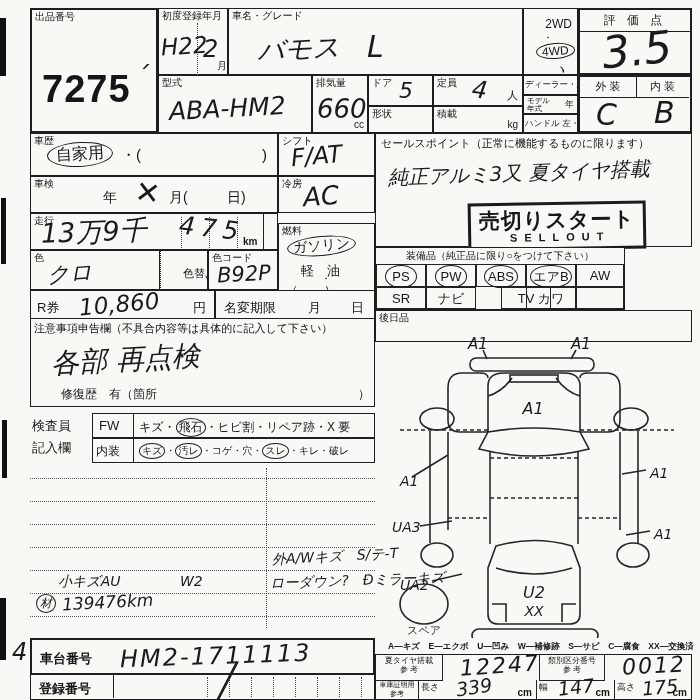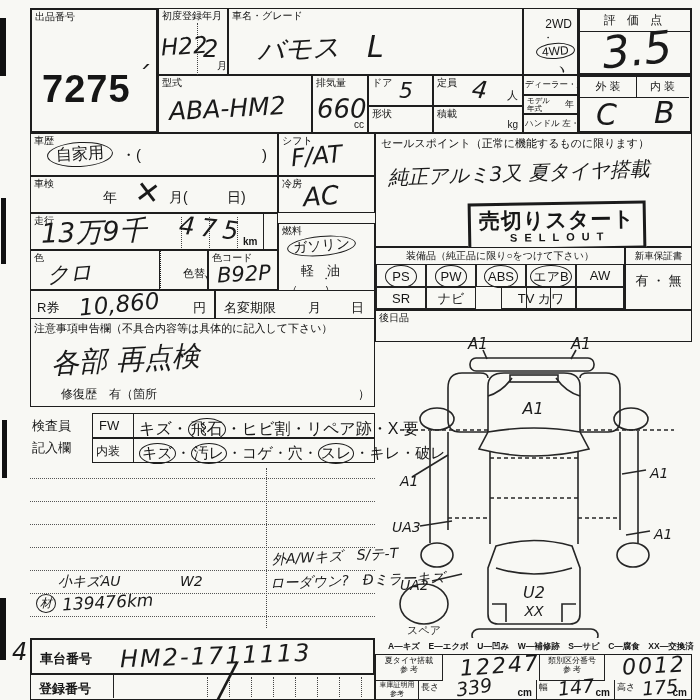--- a/index.html
+++ b/index.html
@@ -186,28 +186,28 @@
     <span class="abs" style="left:30px;bottom:3px;font-size:12px;">修復歴　有（箇所</span>
     <span class="abs" style="right:4px;bottom:3px;font-size:12px;">）</span>
   </div>
 
   <div class="c" style="left:30px;top:413px;width:345px;height:38px;border:none;">
     <span class="abs" style="left:2px;top:4px;font-size:13px;">検査員</span>
     <span class="abs" style="left:2px;top:26px;font-size:13px;">記入欄</span>
     <div class="c" style="left:62px;top:0;width:283px;height:25px;">
       <span class="abs" style="left:6px;top:4px;font-size:13px;">FW</span>
       <div class="solv" style="left:40px;top:0;height:23px;"></div>
-      <div class="abs" style="left:46px;top:4px;font-size:16px;white-space:nowrap;">
+      <div class="abs" style="left:46px;top:4px;font-size:12px;white-space:nowrap;">
         <span>キズ</span><span>・</span><span class="circ" style="padding:0 2px;">飛石</span><span>・</span><span>ヒビ割</span><span>・</span><span>リペア跡</span><span>・</span><span>X 要</span>
       </div>
     </div>
     <div class="c" style="left:62px;top:25px;width:283px;height:25px;">
       <span class="abs" style="left:3px;top:4px;font-size:12px;">内装</span>
       <div class="solv" style="left:40px;top:0;height:23px;"></div>
-      <div class="abs" style="left:46px;top:4px;font-size:15px;white-space:nowrap;">
+      <div class="abs" style="left:46px;top:4px;font-size:10px;white-space:nowrap;">
         <span class="circ" style="padding:0 2px;">キズ</span><span>・</span><span class="circ" style="padding:0 2px;">汚レ</span><span>・</span><span>コゲ</span><span>・</span><span>穴</span><span>・</span><span class="circ" style="padding:0 2px;">スレ</span><span>・</span><span>キレ</span><span>・</span><span>破レ</span>
       </div>
     </div>
   </div>
 
   <div class="abs" style="left:30px;top:468px;width:345px;height:172px;">
     <div class="doth" style="top:10px;"></div>
     <div class="doth" style="top:33px;"></div>
     <div class="doth" style="top:56px;"></div>
     <div class="doth" style="top:79px;"></div>
@@ -259,24 +259,20 @@
     <div class="eq" style="left:100px;top:16px;width:50px;height:23px;"><span class="circ" style="padding:0 3px;">ABS</span></div>
     <div class="eq" style="left:150px;top:16px;width:50px;height:23px;"><span class="circ" style="padding:0 2px;">エアB</span></div>
     <div class="eq" style="left:200px;top:16px;width:48px;height:23px;"><span>AW</span></div>
     <div class="eq" style="left:0px;top:39px;width:50px;height:22px;"><span>SR</span></div>
     <div class="eq" style="left:50px;top:39px;width:50px;height:22px;"><span>ナビ</span></div>
     <div class="eq" style="left:100px;top:39px;width:50px;height:22px;margin-left:25px;"><span>TV</span></div>
     <div class="eq" style="left:150px;top:39px;width:50px;height:22px;"><span>カワ</span></div>
     <div class="eq" style="left:200px;top:39px;width:48px;height:22px;"><span></span></div>
   </div>
 
-  <div class="c" style="left:625px;top:247px;width:67px;height:63px;">
-    <div class="abs" style="left:0;top:0;width:100%;height:16px;text-align:center;font-size:9.5px;line-height:15px;border-bottom:1.2px solid #222;">新車保証書</div>
-    <div class="abs" style="left:0;top:24px;width:100%;text-align:center;font-size:13px;">有 ・ 無</div>
-  </div>
 
   <div class="c" style="left:375px;top:310px;width:317px;height:32px;padding-left:9px;">
     <span class="l" style="font-size:10px;">後日品</span>
   </div>
 
   <svg class="abs" style="left:382px;top:336px;" width="310" height="302" viewBox="0 0 310 302">
     <g stroke="#262626" stroke-width="1.6" fill="none">
 
       <rect x="88" y="22" width="124" height="13" rx="6"></rect>
       <line x1="101" y1="14" x2="105" y2="23"></line>

